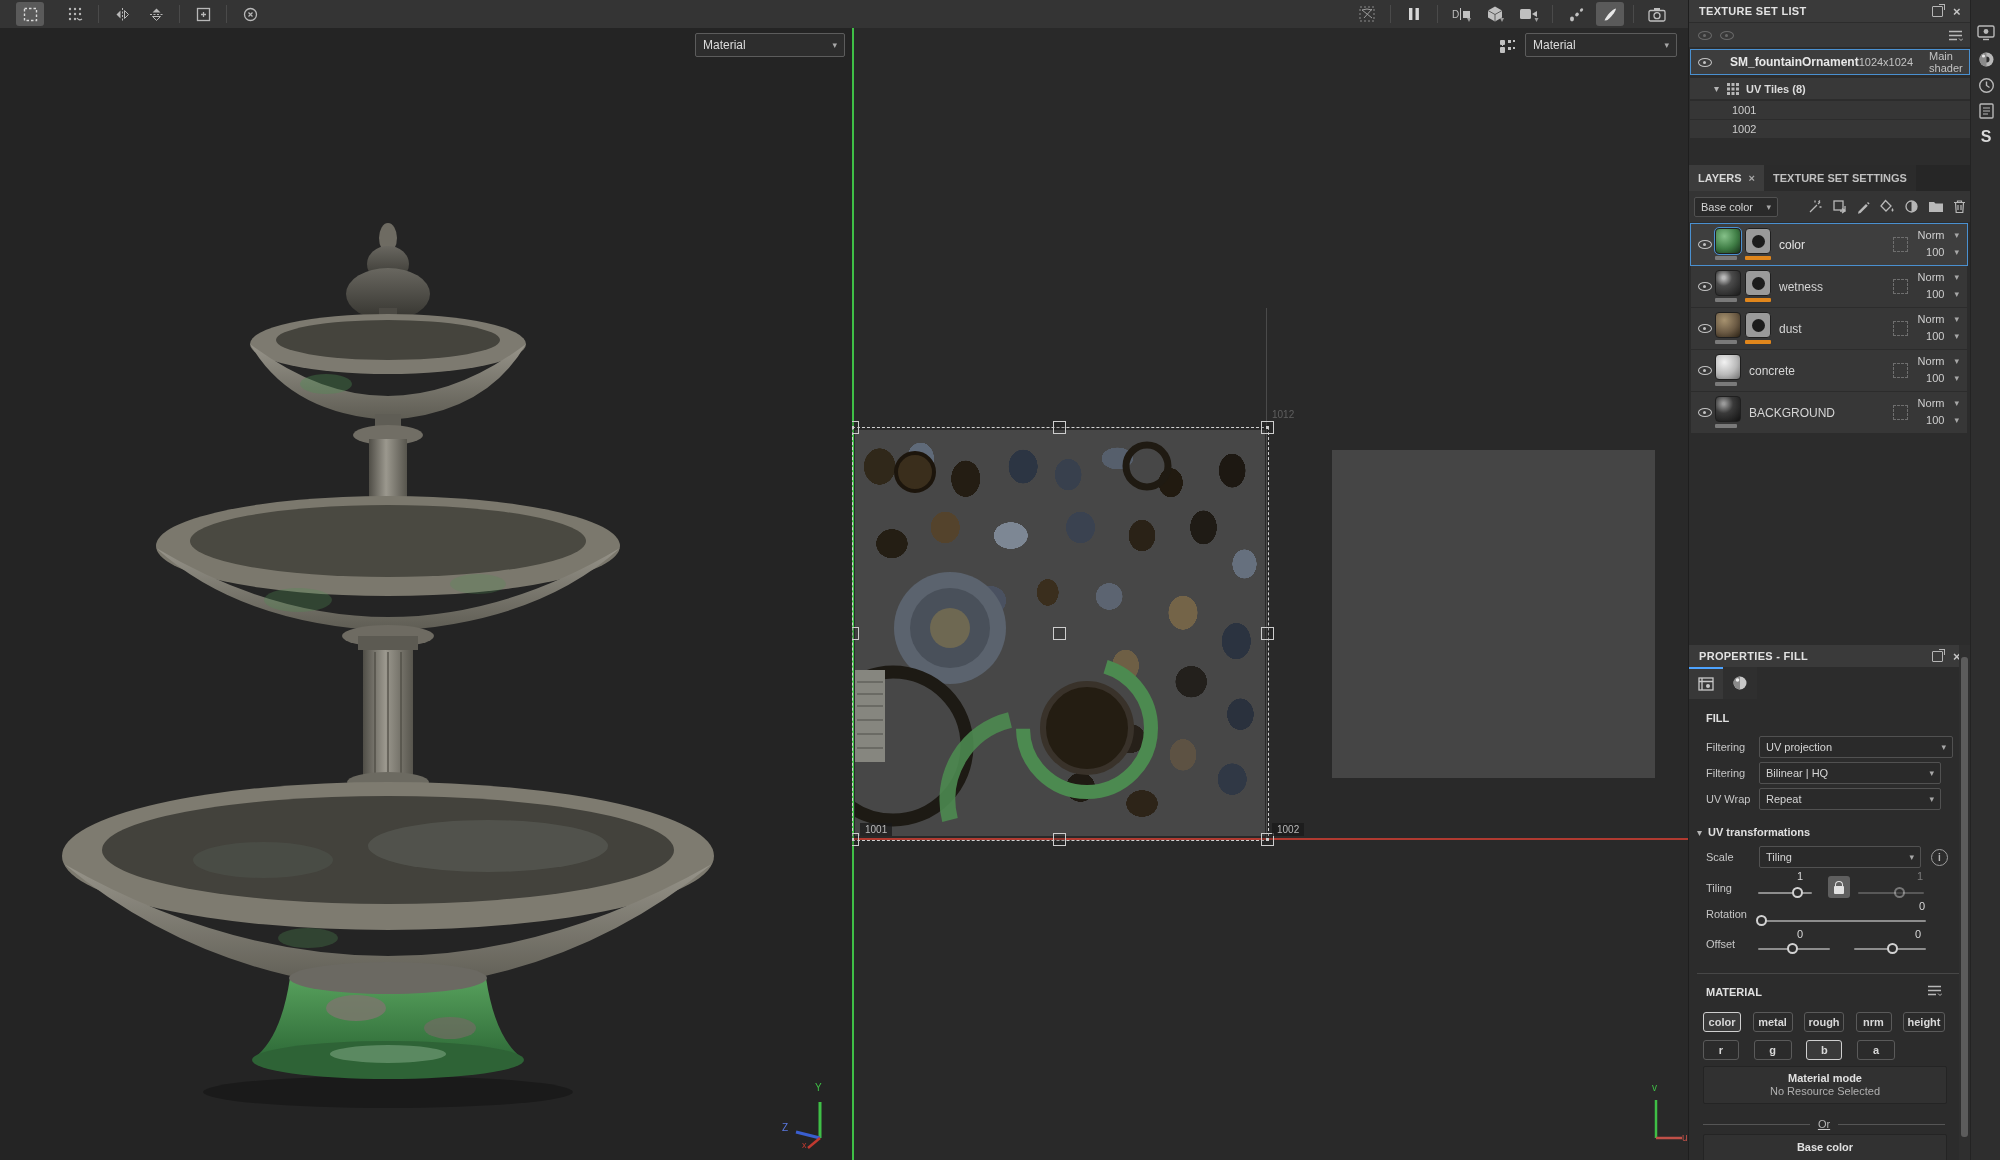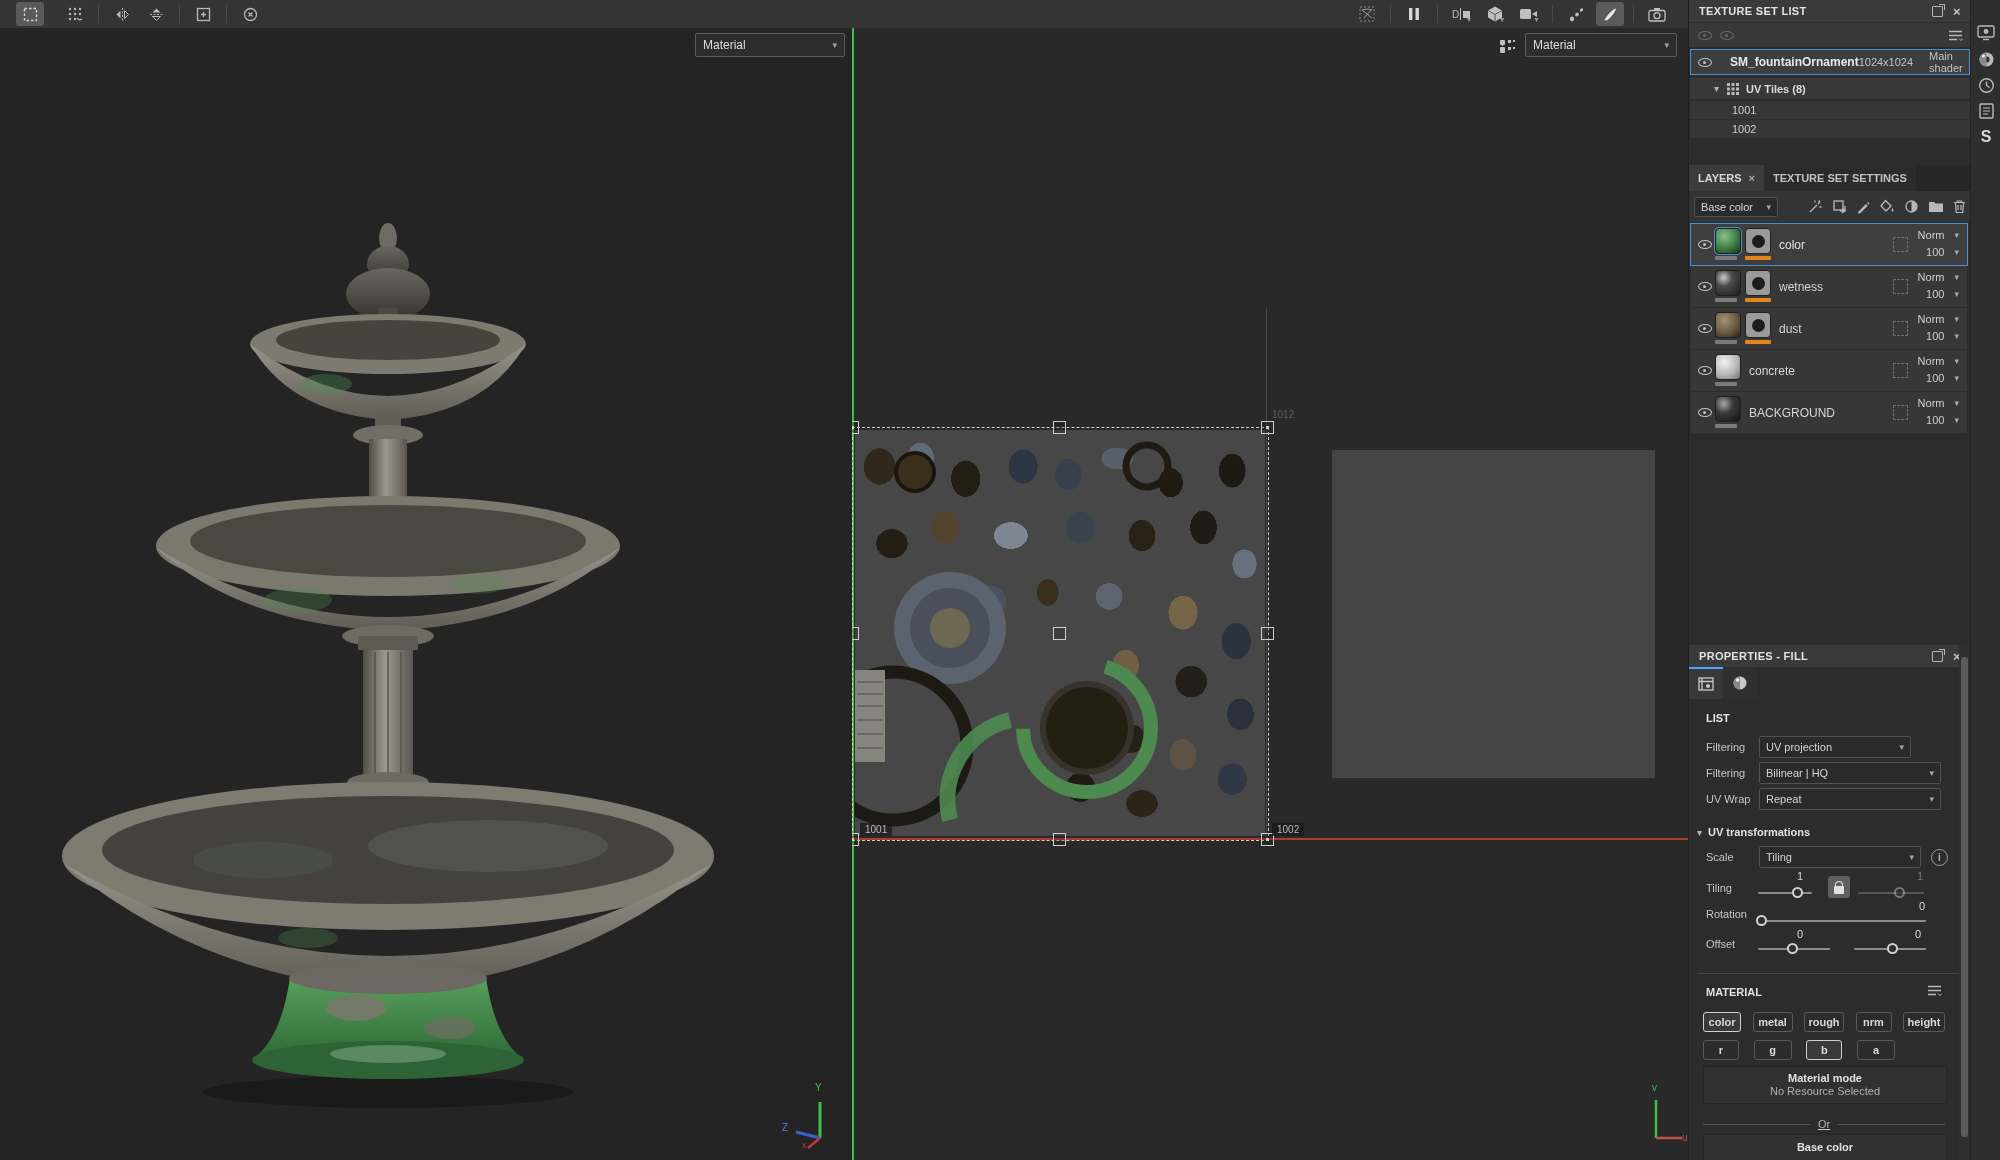--- a/index.html
+++ b/index.html
@@ -597,24 +597,24 @@
       </div>
       <div style="width:34px;height:32px;background:#2f2f2f;display:flex;align-items:center;justify-content:center;">
         <svg width="16" height="16" viewBox="0 0 16 16">
             <circle cx="8" cy="8" r="6.5" fill="#c8c8c8"></circle>
             <path d="M8 1.5 a6.5 6.5 0 0 0 0 13 Z" fill="#8a8a8a"></path>
             <circle cx="5.5" cy="5" r="1.8" fill="#efefef"></circle>
           </svg>
       </div>
     </div>
 
-    <span class="abs" style="left:17px;top:712px;font-size:11px;font-weight:bold;color:#e0e0e0;">LIST</span>
+    <span class="abs" style="left:17px;top:712px;font-size:11px;font-weight:bold;color:#e0e0e0;">FILL</span>
 
     <span class="abs lbl" style="left:17px;top:741px;">Filtering</span>
-    <div class="drop2 abs" style="left:70px;top:736px;width:152px;height:22px;text-align:center;">
+    <div class="drop2 abs" style="left:70px;top:736px;width:194px;height:22px;text-align:center;">
       <span>UV projection</span>
         <span class="chev">▾</span>
     </div>
     <span class="abs lbl" style="left:17px;top:767px;">Filtering</span>
     <div class="drop2 abs" style="left:70px;top:762px;width:182px;height:22px;">
       <span>Bilinear | HQ</span>
         <span class="chev">▾</span>
     </div>
     <span class="abs lbl" style="left:17px;top:793px;">UV Wrap</span>
     <div class="drop2 abs" style="left:70px;top:788px;width:182px;height:22px;">

